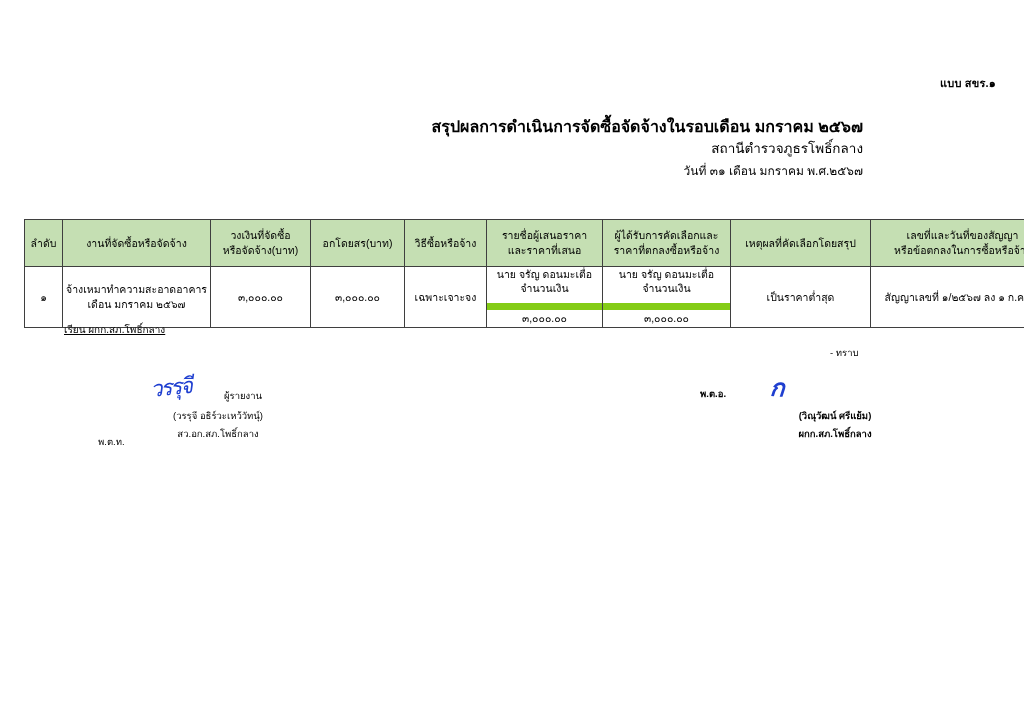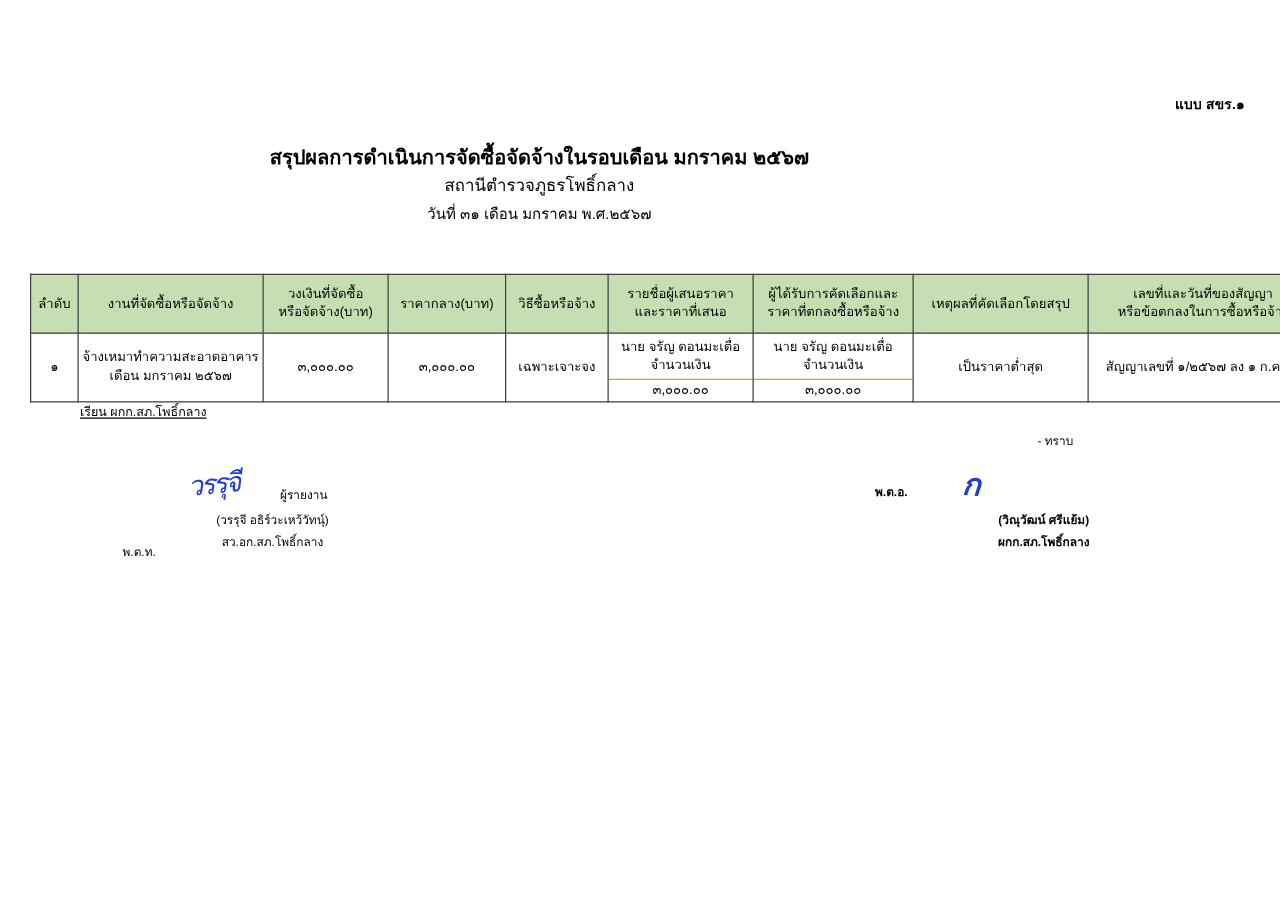--- a/index.html
+++ b/index.html
@@ -26,21 +26,21 @@
     right: 28px;
     font-size: 11px;
     font-weight: bold;
     letter-spacing: 0.2px;
   }
   .titles {
     position: absolute;
     top: 116px;
     left: 0;
     width: 863px;
-    text-align: center;
+    text-align: right;
   }
   .title-main {
     font-size: 16px;
     font-weight: bold;
     line-height: 22px;
   }
   .title-sub {
     font-size: 13.5px;
     line-height: 22px;
   }
@@ -76,23 +76,22 @@
   td.cell-tall {
     height: 54px;
   }
   .split-cell {
     padding: 0 !important;
     height: 54px;
   }
   .split-top {
     height: 36px;
     display: flex;
-    align-items: center;
     justify-content: center;
-    border-bottom: 1px solid #84cc16;
+    border-bottom: 7px solid #84cc16;
     line-height: 14px;
     padding: 0 2px;
   }
   .split-bottom {
     height: 17px;
     display: flex;
     align-items: center;
     justify-content: center;
   }
   .two-lines span {
@@ -233,21 +232,21 @@
           <span>ลำดับ</span>
         </th>
         <th>
           <span>งานที่จัดซื้อหรือจัดจ้าง</span>
         </th>
         <th class="two-lines">
           <span>วงเงินที่จัดซื้อ</span>
           <span>หรือจัดจ้าง(บาท)</span>
         </th>
         <th>
-          <span>ราคากลาง(บาท)</span>
+          <span>อกโดยสร(บาท)</span>
         </th>
         <th>
           <span>วิธีซื้อหรือจ้าง</span>
         </th>
         <th class="two-lines">
           <span>รายชื่อผู้เสนอราคา</span>
           <span>และราคาที่เสนอ</span>
         </th>
         <th class="two-lines">
           <span>ผู้ได้รับการคัดเลือกและ</span>

